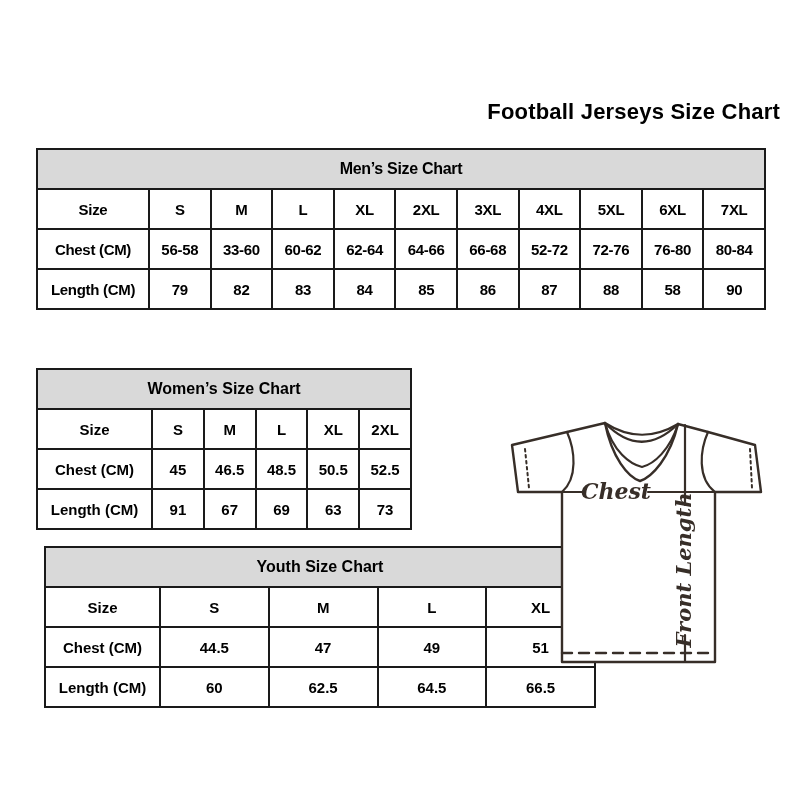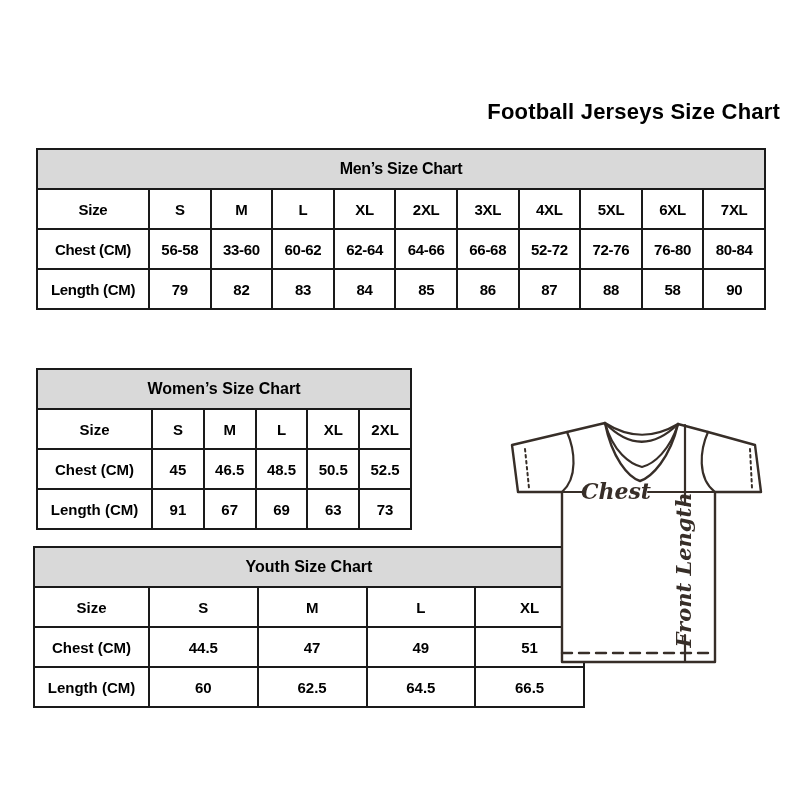--- a/index.html
+++ b/index.html
@@ -20,21 +20,21 @@
     border:2px solid #1a1a1a;text-align:center;vertical-align:middle;
     font-weight:bold;font-size:15px;height:38px;padding:0;
     white-space:nowrap;overflow:hidden;
   }
   table.size-table td.thead{
     background:#d9d9d9;font-size:16px;height:38px;
   }
   #men-table{left:36px;top:148px;width:730px;padding-left:16px;}
   #men-table td{letter-spacing:-0.3px;}
   #women-table{left:36px;top:368px;width:376px;}
-  #youth-table{left:33px;top:546px;width:552px;}
+  #youth-table{left:44px;top:546px;width:552px;}
   #jersey-diagram{position:absolute;left:500px;top:408px;width:276px;height:266px;}
   .jersey-label{
     font-family:"DejaVu Serif", serif;
     font-style:italic;font-weight:bold;fill:#372e28;
   }
 </style>
 </head>
 <body>
 
 <div class="page-title">Football Jerseys Size Chart</div>

